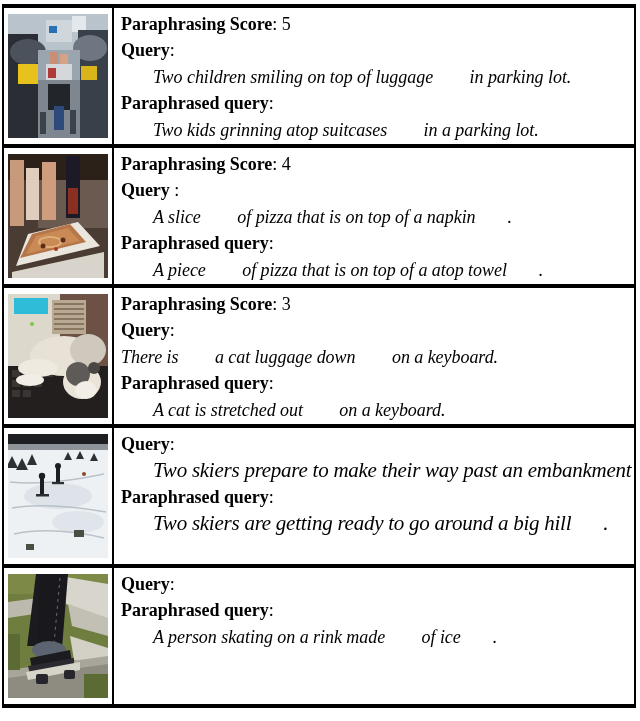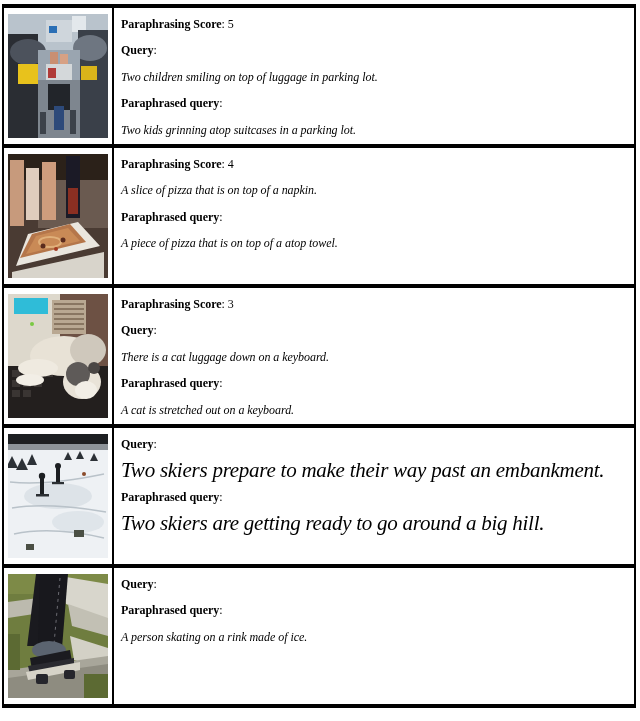--- a/index.html
+++ b/index.html
@@ -65,33 +65,34 @@
   .text-cell {
     flex: 1 1 auto;
     box-sizing: border-box;
     padding: 3px 6px 2px 7px;
     display: flex;
     flex-direction: column;
     justify-content: flex-start;
   }
 
   .line {
-    font-size: 12px;
+    font-size: 18px;
     line-height: 26.4px;
     white-space: nowrap;
     color: #000000;
     letter-spacing: -0.05px;
   }
 
   .lbl {
     font-weight: bold;
   }
 
   .sent {
     font-style: italic;
+    margin-left: 32px;
   }
 
   .hl {
     color: #000000;
     font-style: italic;
   }
 
   
   .line.tight { font-size: 21px; letter-spacing: -0.25px; }
 </style>
@@ -156,20 +157,21 @@
        <ellipse cx="42" cy="88" rx="11" ry="5" fill="none" stroke="#e0b07a" stroke-width="2"></ellipse>
        <circle cx="35" cy="92" r="2.5" fill="#5b2b1d"></circle>
        <circle cx="55" cy="86" r="2.5" fill="#5b2b1d"></circle>
        <circle cx="48" cy="95" r="2" fill="#a33a22"></circle>
        <polygon points="4,118 96,98 96,124 4,124" fill="#d8d4cb"></polygon>
      </svg>
           </div>
         </div>
         <div class="text-cell">
           <div class="line"><span class="lbl">Paraphrasing Score</span><span>: </span><span>4</span></div>
+          <div class="line"><span class="lbl">Query</span><span> :</span></div>
           <div class="line"><span class="sent">A </span><span class="hl">slice</span><span class="sent"> of pizza that is on top of a </span><span class="hl">napkin</span><span class="sent">.</span></div>
           <div class="line"><span class="lbl">Paraphrased query</span><span>:</span></div>
           <div class="line"><span class="sent">A </span><span class="hl">piece</span><span class="sent"> of pizza that is on top of a </span><span class="hl">atop towel</span><span class="sent">.</span></div>
         </div>
       </div>
       <div class="rule-thick"></div>
       <div class="example-row">
         <div class="image-cell">
           <div class="thumb" title="a cat lying across a computer keyboard in front of a monitor">
             <svg viewBox="0 0 100 124" preserveAspectRatio="none">

